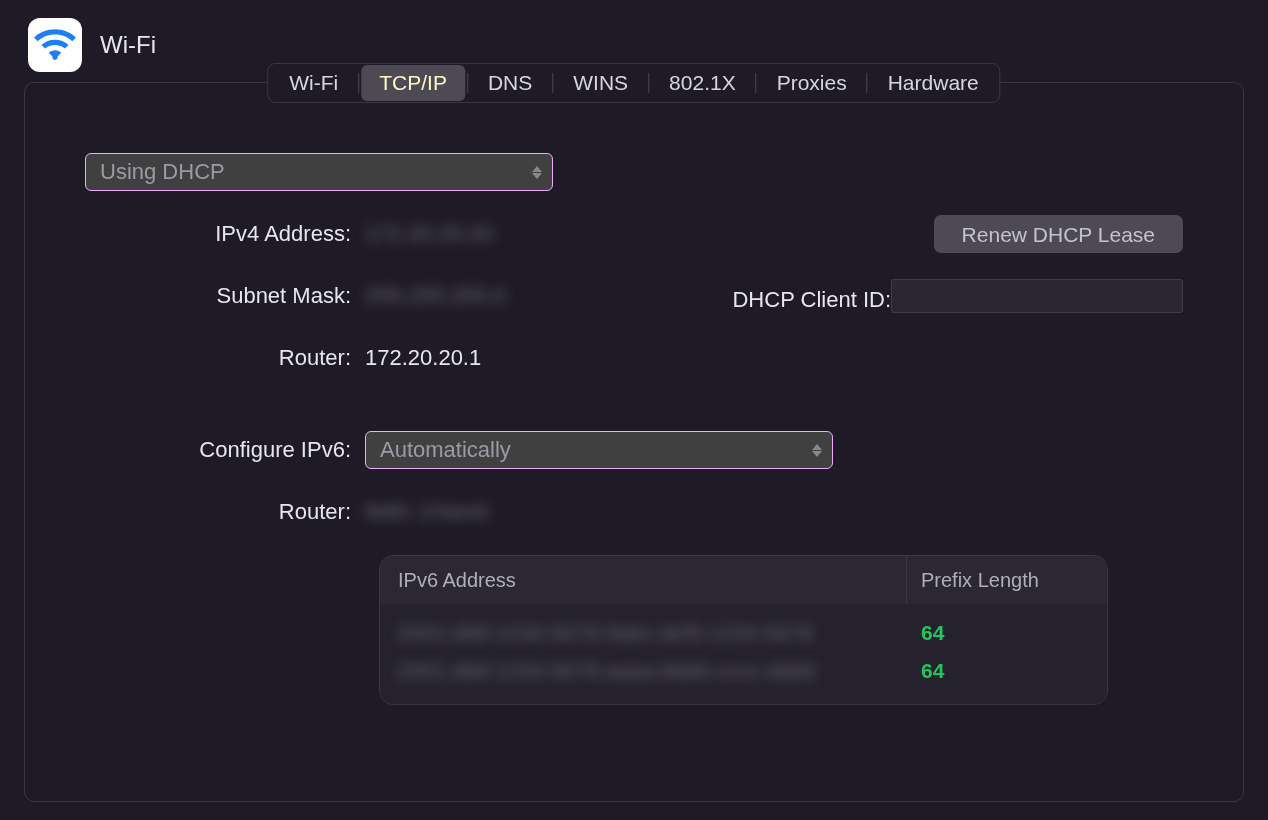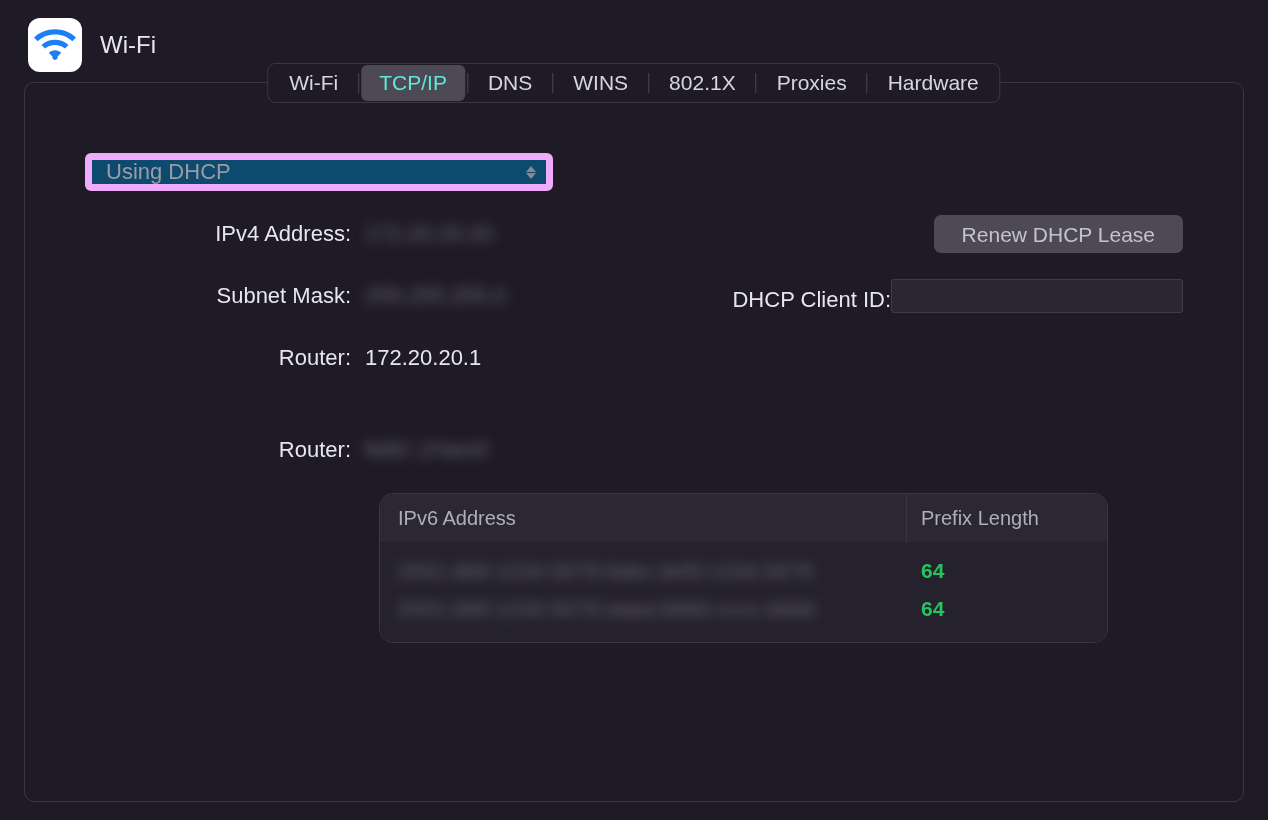--- a/index.html
+++ b/index.html
@@ -72,21 +72,21 @@
       padding: 6px 18px;
       font-size: 21px;
       color: #d8d6dd;
       cursor: pointer;
       border-radius: 6px;
       white-space: nowrap;
     }
     
     .tab.active {
       background: #4d4a56;
-      color: #5eead4;
+      color: #fef9c3;
     }
     
     .tab-sep {
       width: 1px;
       height: 20px;
       background: #4a4752;
       margin: 0 2px;
     }
     
     .panel-content {
@@ -110,22 +110,22 @@
     
     .form-control-area {
       flex: 1;
       display: flex;
       align-items: center;
     }
     
     .select-control {
       width: 468px;
       height: 38px;
-      background: #0c4a6e;
-      border: 7px solid #f0abfc;
+      background: #404040;
+      border: 1px solid #f0abfc;
       border-radius: 6px;
       display: flex;
       align-items: center;
       justify-content: space-between;
       padding: 0 10px 0 14px;
       cursor: pointer;
     }
     
     .select-value {
       font-size: 22px;
@@ -354,20 +354,36 @@
 
     <div class="form-row">
       <div class="form-label">Router:</div>
       <div class="form-control-area">
         <span class="text-value">172.20.20.1</span>
       </div>
     </div>
 
     <div class="spacer-row"></div>
 
+    <div class="form-row">
+      <div class="form-label">Configure IPv6:</div>
+      <div class="form-control-area">
+        <div class="select-control">
+          <span class="select-value">Automatically</span>
+          <span class="select-arrows">
+            <svg viewBox="0 0 10 6">
+                <path d="M5 0 L10 6 L0 6 Z"></path>
+              </svg>
+            <svg viewBox="0 0 10 6">
+                <path d="M5 6 L10 0 L0 0 Z"></path>
+              </svg>
+          </span>
+        </div>
+      </div>
+    </div>
 
     <div class="form-row">
       <div class="form-label">Router:</div>
       <div class="form-control-area">
         <span class="blurred-value">fe80::1%en0</span>
       </div>
     </div>
 
     <div class="ipv6-table">
       <div class="ipv6-table-header">

